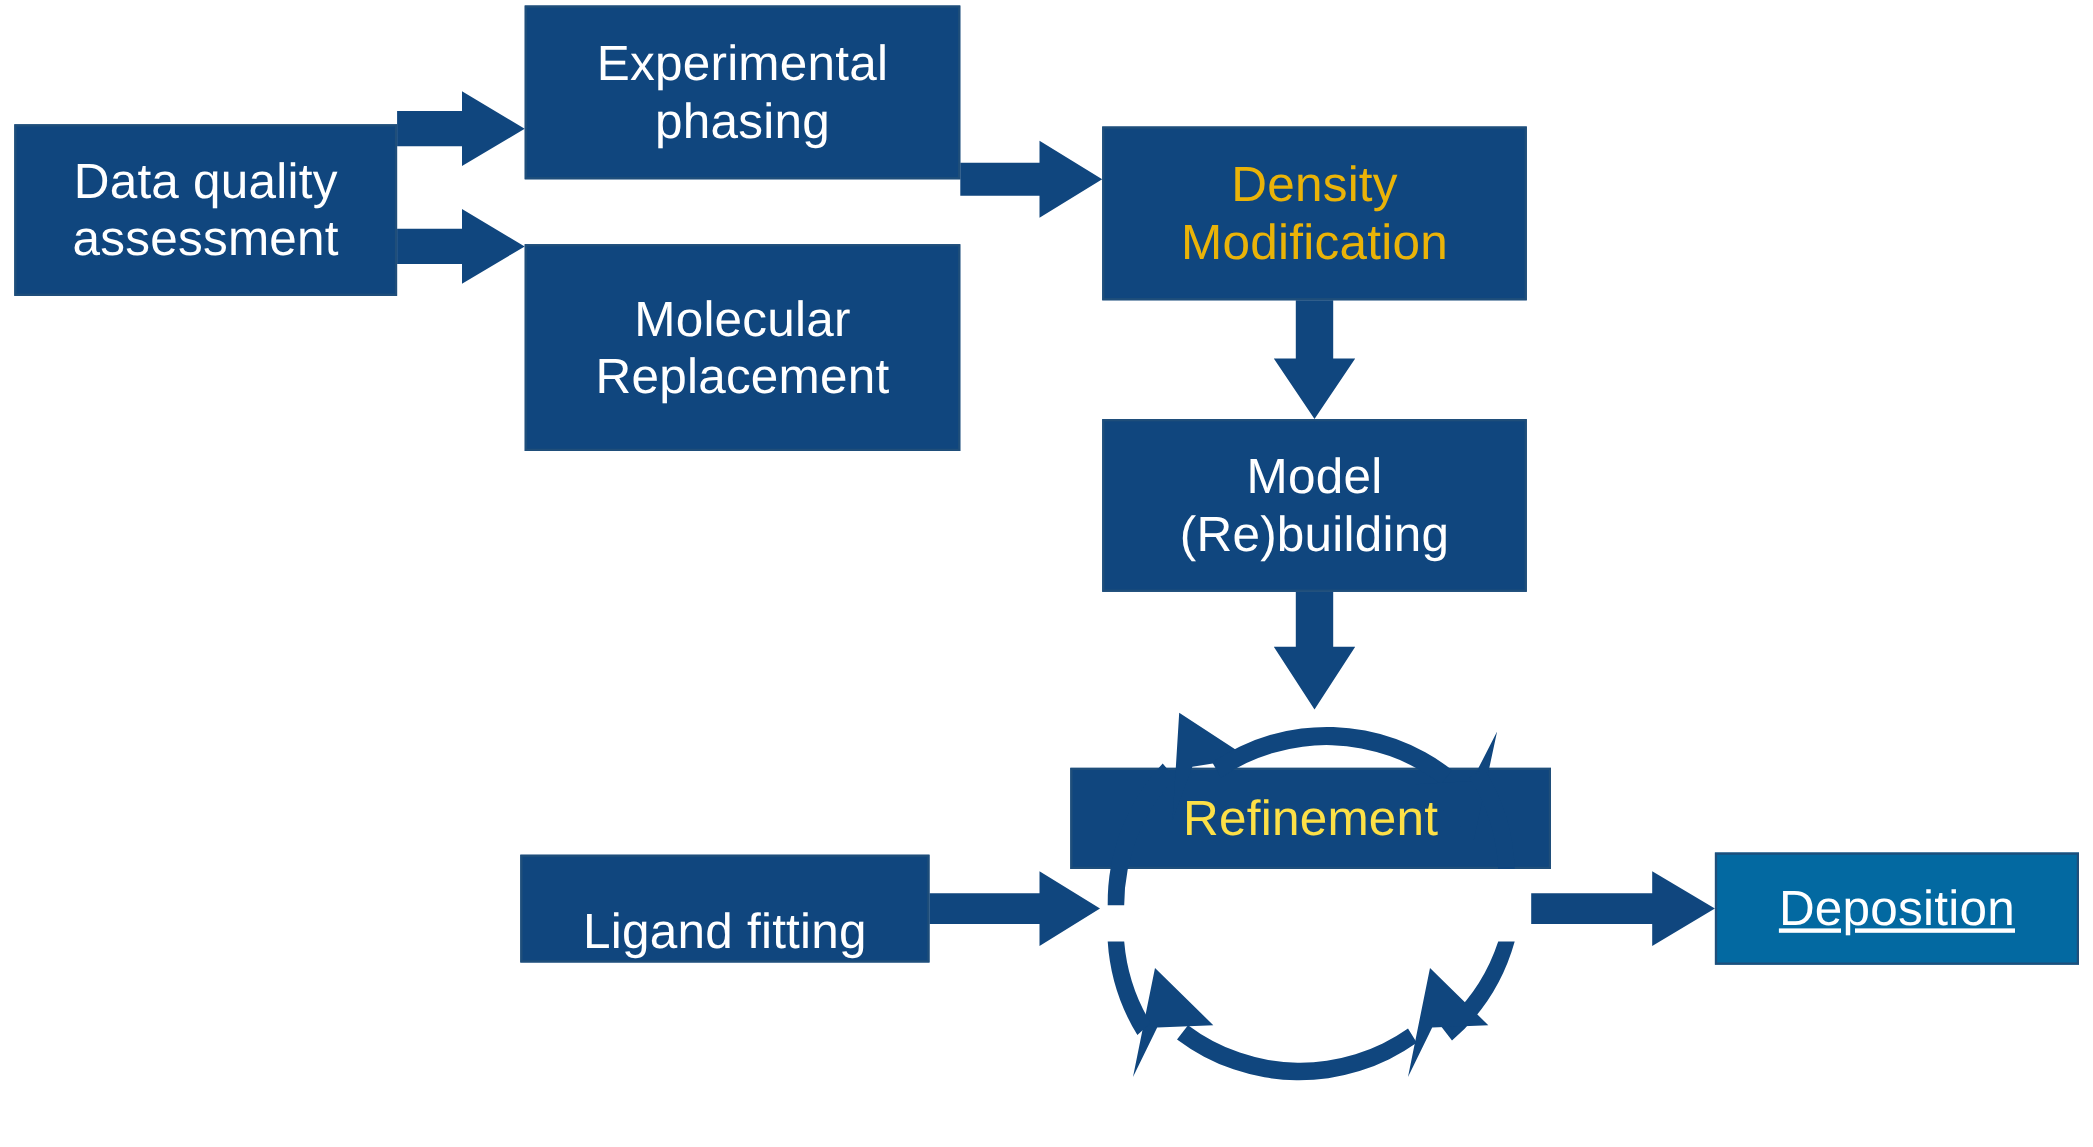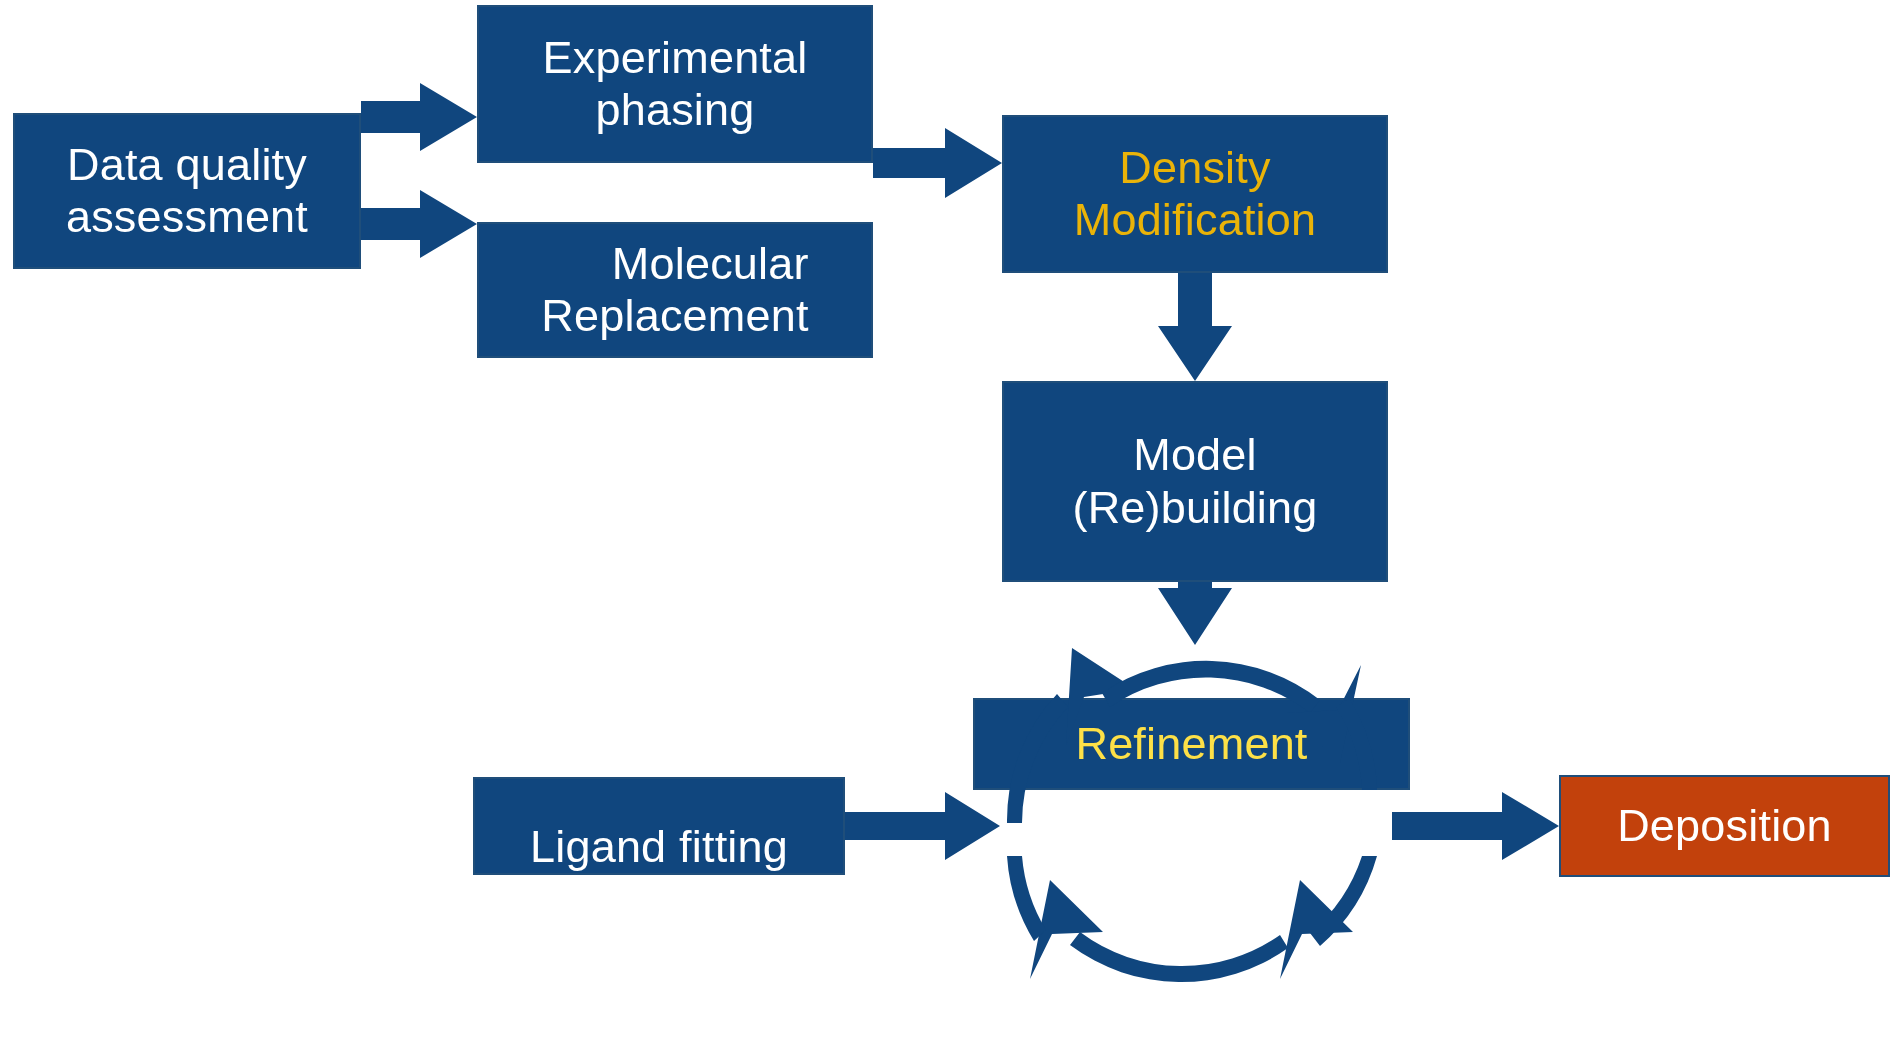--- a/index.html
+++ b/index.html
@@ -34,23 +34,23 @@
   }
   .node span {
     display: block;
     padding: 0 8px;
     white-space: pre-line;
   }
 
   
   #node-data-quality      { left: 13px;   top: 113px; width: 348px; height: 156px; font-size: 45px; }
   #node-exp-phasing       { left: 477px;  top: 5px;   width: 396px; height: 158px; font-size: 45px; }
-  #node-mol-replacement   { left: 477px;  top: 222px; width: 396px; height: 136px; font-size: 45px; text-align: right; }
+  #node-mol-replacement   { left: 477px;  top: 222px; width: 396px; height: 188px; font-size: 45px; }
   #node-density-mod       { left: 1002px; top: 115px; width: 386px; height: 158px; font-size: 45px; }
-  #node-model-rebuilding  { left: 1002px; top: 381px; width: 386px; height: 201px; font-size: 45px; }
+  #node-model-rebuilding  { left: 1002px; top: 381px; width: 386px; height: 157px; font-size: 45px; }
   #node-refinement        { left: 973px;  top: 698px; width: 437px; height: 92px;  font-size: 45px; }
   #node-validation        { left: 973px;  top: 848px; width: 437px; height: 100px; font-size: 45px; }
   #node-ligand-fitting    { left: 473px;  top: 777px; width: 372px; height: 98px;  font-size: 45px; align-items: flex-end; }
   #node-deposition        { left: 1559px; top: 775px; width: 331px; height: 102px; font-size: 45px; }
 
   
   #arrows {
     position: absolute;
     left: 0;
     top: 0;
@@ -118,21 +118,21 @@
 
   <div class="node" id="node-refinement" style="background: rgb(16, 70, 126); border-color: rgb(31, 78, 122); color: #fde047;">
     <span>Refinement</span>
   </div>
 
 
   <div class="node" id="node-ligand-fitting" style="background: rgb(16, 70, 126); border-color: rgb(31, 78, 122); color: rgb(255, 255, 255);">
     <span>Ligand fitting</span>
   </div>
 
-  <div class="node" id="node-deposition" style="background: #c2410c; border-color: rgb(31, 78, 122); color: rgb(255, 255, 255);">
+  <div class="node" id="node-deposition" style="background: #0369a1; border-color: rgb(31, 78, 122); color: rgb(255, 255, 255); text-decoration: underline;">
     <span>Deposition</span>
   </div>
 
   <svg id="cycle-arrows" viewBox="0 0 1903 1043" width="1903" height="1043" xmlns="http://www.w3.org/2000/svg">
 
     <path class="arrow-shape" d="M 1022,823
              A 170,170 0 0 1 1068,707
              L 1057,694
              A 185,185 0 0 0 1007,823
              Z" fill="#10467e"></path>

